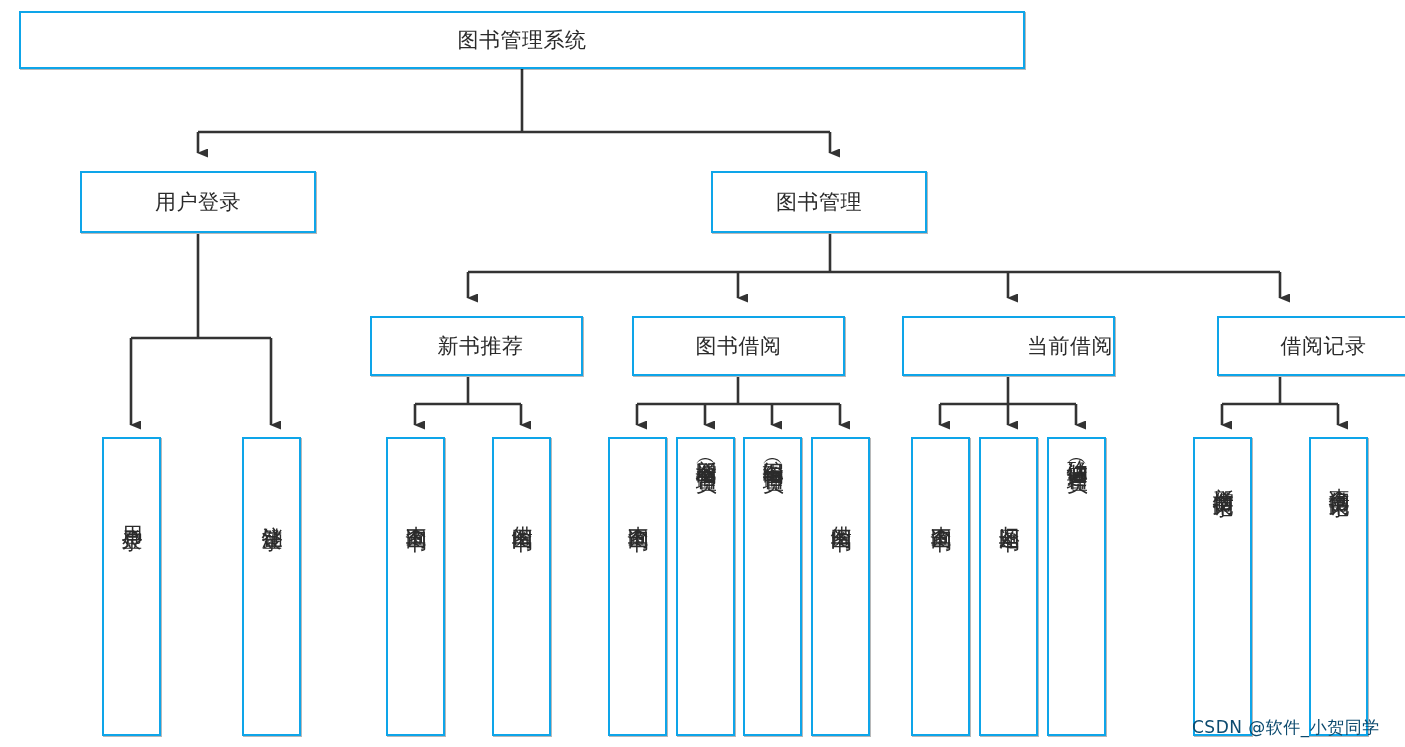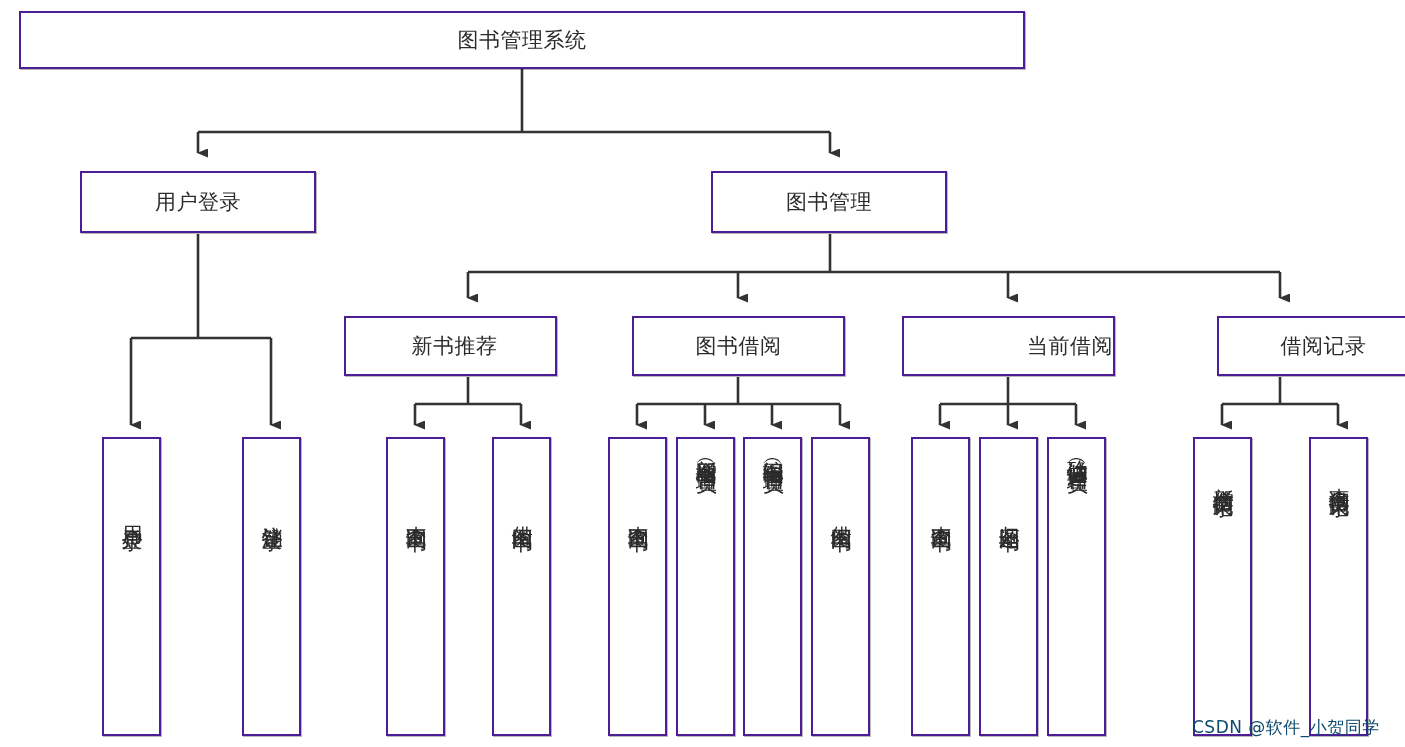--- a/index.html
+++ b/index.html
@@ -28,21 +28,21 @@
     top: 0;
     width: 1405px;
     height: 747px;
     pointer-events: none;
   }
 
   .node {
     position: absolute;
     box-sizing: border-box;
     background: #ffffff;
-    border: 2px solid #4c1d95;
+    border: 2px solid #0ea5e9;
     display: flex;
     align-items: center;
     justify-content: center;
     box-shadow: 1px 1px 0 rgba(0,0,0,0.28);
   }
 
   .node-label {
     font-size: 21px;
     line-height: 1.18;
     letter-spacing: 0.5px;
@@ -137,25 +137,25 @@
   </svg>
 
   <div class="node horizontal" style="left:19px; top:11px; width:1006px; height:58px;">
     <span class="node-label">图书管理系统</span>
   </div>
 
   <div class="node horizontal" style="left:80px; top:171px; width:236px; height:62px;">
     <span class="node-label">用户登录</span>
   </div>
 
-  <div class="node horizontal" style="left:711px; top:171px; width:236px; height:62px;">
+  <div class="node horizontal" style="left:711px; top:171px; width:216px; height:62px;">
     <span class="node-label">图书管理</span>
   </div>
 
-  <div class="node horizontal" style="left:344px; top:316px; width:213px; height:60px;padding-left:8px;">
+  <div class="node horizontal" style="left:370px; top:316px; width:213px; height:60px;padding-left:8px;">
     <span class="node-label">新书推荐</span>
   </div>
 
   <div class="node horizontal" style="left:632px; top:316px; width:213px; height:60px;">
     <span class="node-label">图书借阅</span>
   </div>
 
   <div class="node horizontal" style="left:902px; top:316px; width:213px; height:60px;justify-content:flex-end;">
     <span class="node-label">当前借阅</span>
   </div>

